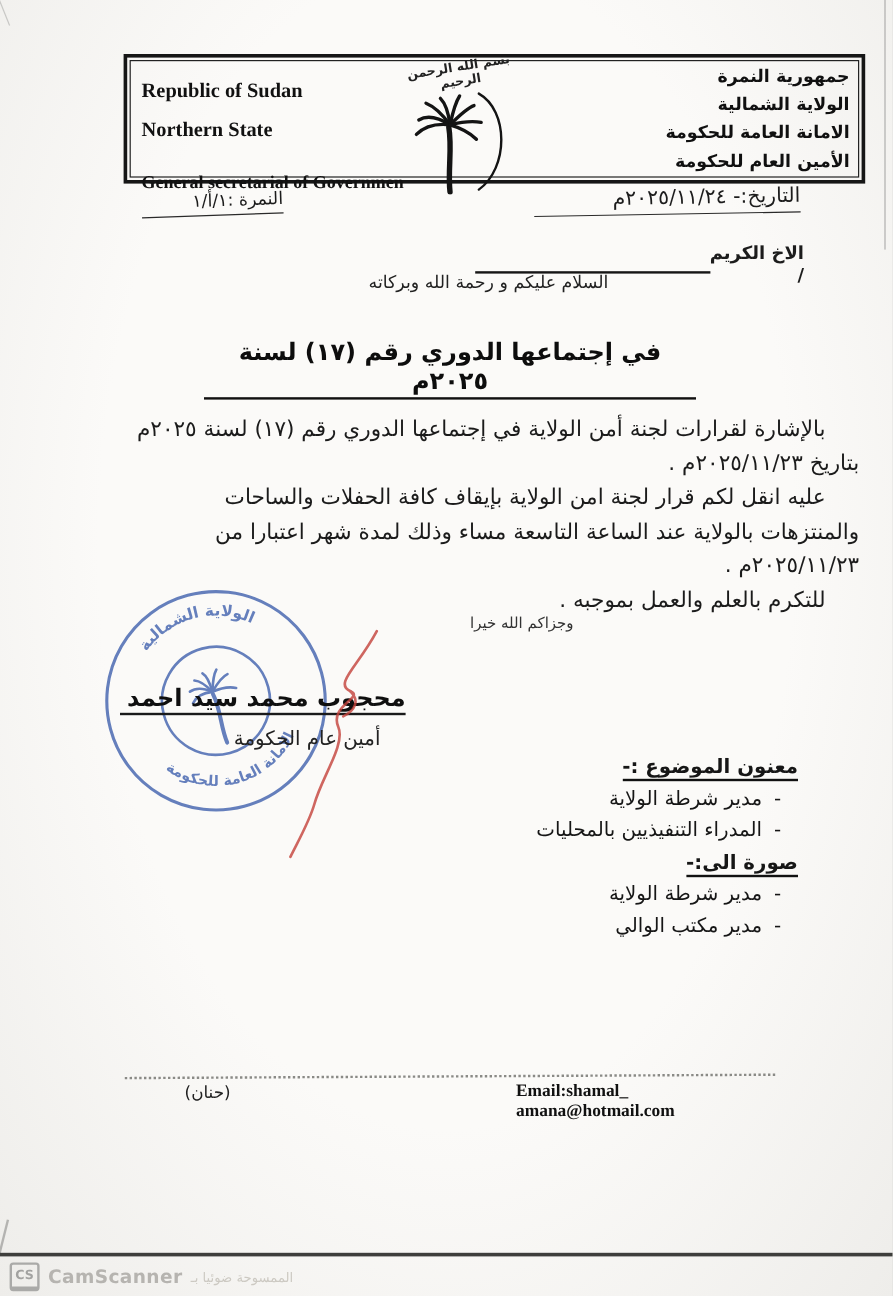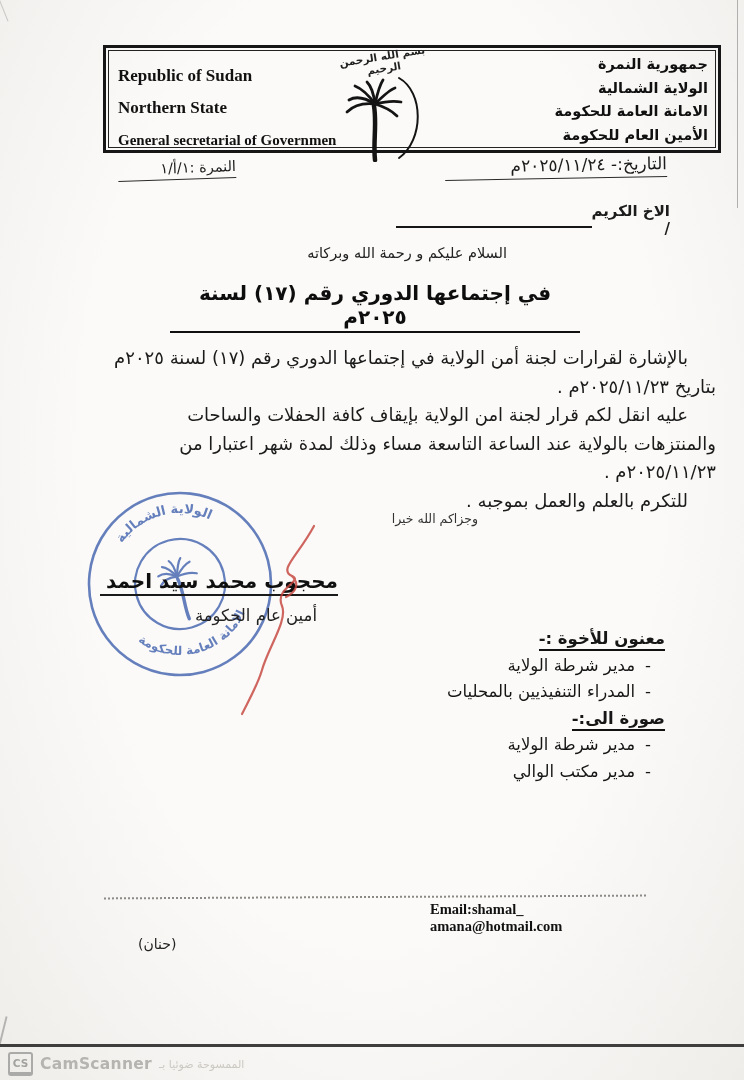--- a/index.html
+++ b/index.html
@@ -10,32 +10,32 @@
     color:#1c1c1c;
   }
   .abs{position:absolute;}
   .rtl{direction:rtl;unicode-bidi:isolate;}
   .serif{font-family:"Liberation Serif","DejaVu Serif",serif;}
 
   
   .lh-box{left:103px;top:45px;width:612px;height:102px;border:3px solid #161616;background:transparent;}
   .lh-inner{position:absolute;inset:2px;border:1px solid #222;}
   .lh-en{left:12px;top:12px;width:250px;font-weight:bold;font-size:17px;line-height:32px;color:#111;}
-  .lh-en .l3{font-size:15px;}
+  .lh-en .l3{font-size:15px;margin-top:13px;}
   .lh-ar{right:10px;top:5px;width:210px;text-align:right;font-weight:bold;font-size:14.5px;line-height:23.5px;color:#101010;}
   .basmala{left:328px;top:50px;width:110px;text-align:center;font-size:10.5px;font-weight:bold;transform:rotate(-9deg);color:#222;letter-spacing:.5px;}
 
   
   .date-line{left:445px;top:155px;width:222px;text-align:right;font-size:17px;border-bottom:1.6px solid #2a2a2a;padding-bottom:3px;transform:rotate(-1deg);}
   .num-line{left:118px;top:160px;width:118px;text-align:right;font-size:14.5px;border-bottom:1.6px solid #2a2a2a;padding-bottom:3px;transform:rotate(-2deg);}
 
   
   .addressee{left:585px;top:202px;width:85px;text-align:right;font-size:15px;font-weight:bold;}
   .addr-rule{left:396px;top:226px;width:196px;height:2px;background:#161616;}
-  .greeting{left:282px;top:245px;width:225px;text-align:right;font-size:14.5px;color:#222;}
+  .greeting{left:282px;top:228px;width:225px;text-align:right;font-size:14.5px;color:#222;}
 
   
   .subject{left:170px;top:281px;width:410px;text-align:center;}
   .subject .s-line{display:inline-block;direction:rtl;font-weight:bold;font-size:20px;border-bottom:2.5px solid #101010;padding:0 3px 2px 3px;color:#0d0d0d;}
   .subject .s2{margin-top:0;}
 
   
   .body-text{left:104px;top:344px;width:612px;text-align:right;font-size:18px;line-height:28.5px;color:#1b1b1b;}
   .body-text p{margin:0;}
   .body-text .ind{text-indent:28px;}
@@ -51,21 +51,21 @@
 
   
   .dist{left:352px;top:626px;width:313px;text-align:right;font-size:16.5px;line-height:26.5px;color:#161616;}
   .dist .head{font-weight:bold;}
   .dist .head span{border-bottom:2px solid #111;padding-bottom:1px;}
   .dist .item{padding-right:14px;}
   .dist .dash{display:inline-block;margin-left:10px;}
 
   
   .dotted-rule{left:104px;top:896px;width:542px;border-top:2.5px dotted #8a8a86;height:0;transform:rotate(-.3deg);}
-  .foot-note{left:138px;top:936px;width:70px;font-size:14px;text-align:left;color:#222;}
+  .foot-note{left:138px;top:903px;width:70px;font-size:14px;text-align:center;color:#222;}
   .foot-email{left:430px;top:901px;width:225px;font-weight:bold;font-size:14.5px;color:#111;}
 
   
   .scan-rule{left:0;top:1044px;width:744px;height:2.5px;background:#3e3e3c;}
   .wm{left:8px;top:1052px;display:flex;align-items:center;gap:7px;}
   .cs-badge{width:21px;height:18px;border:2px solid #aaaaa8;border-radius:3px;color:#a2a2a0;font-size:10.5px;font-weight:bold;display:flex;align-items:center;justify-content:center;border-bottom-width:4px;}
   .wm-brand{font-size:15.5px;color:#b6b4b0;font-weight:bold;letter-spacing:.3px;}
   .wm-ar{font-size:11px;color:#ccc9c2;}
 
   
@@ -162,21 +162,21 @@
   <div class="abs sig-title rtl">أمين عام الحكومة</div>
   <svg class="abs sig-scribble" viewBox="0 0 125 200">
     <g stroke="#c4413a" fill="none" stroke-width="2.2" stroke-linecap="round" opacity="0.8">
       <path d="M92,8 C76,38 56,52 70,58 C82,63 52,70 60,88 C66,102 46,130 40,152 C36,166 28,180 20,196"></path>
       <path d="M70,58 C78,66 74,74 64,79"></path>
     </g>
   </svg>
 
   <div class="abs dist rtl">
     <div class="head">
-      <span>معنون للأخوة :-</span>
+      <span>معنون الموضوع :-</span>
     </div>
     <div class="item">
       <span class="dash">-</span><span>مدير شرطة الولاية</span>
     </div>
     <div class="item">
       <span class="dash">-</span><span>المدراء التنفيذيين بالمحليات</span>
     </div>
     <div class="head">
       <span>صورة الى:-</span>
     </div>

